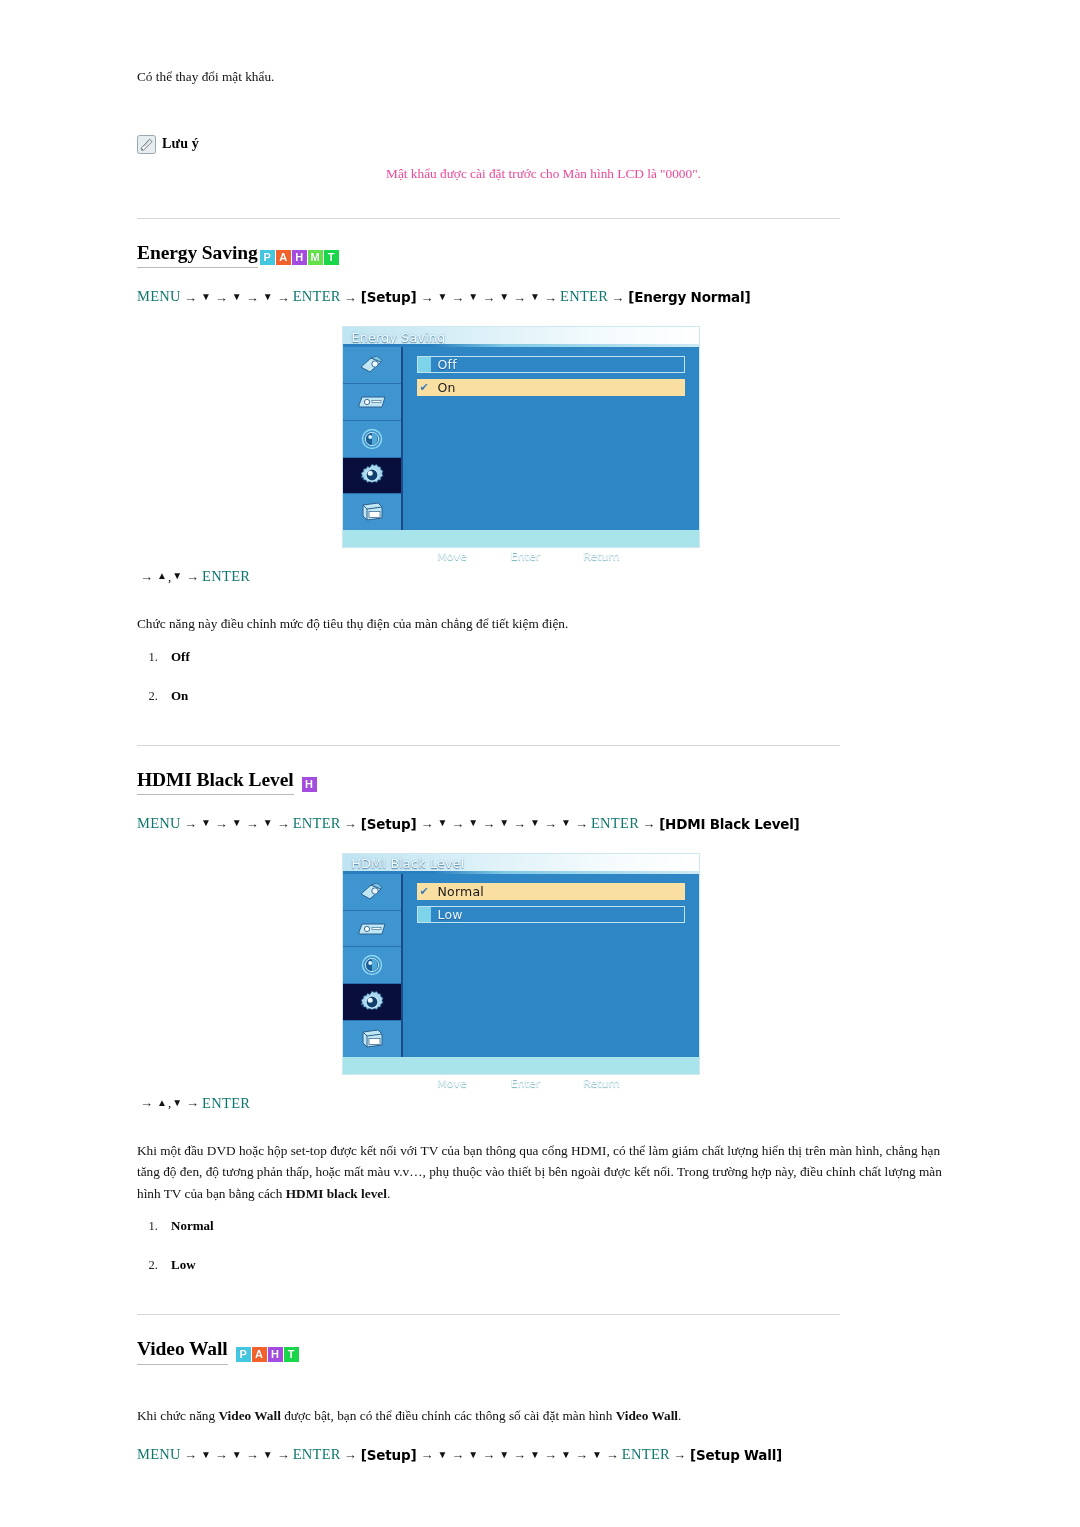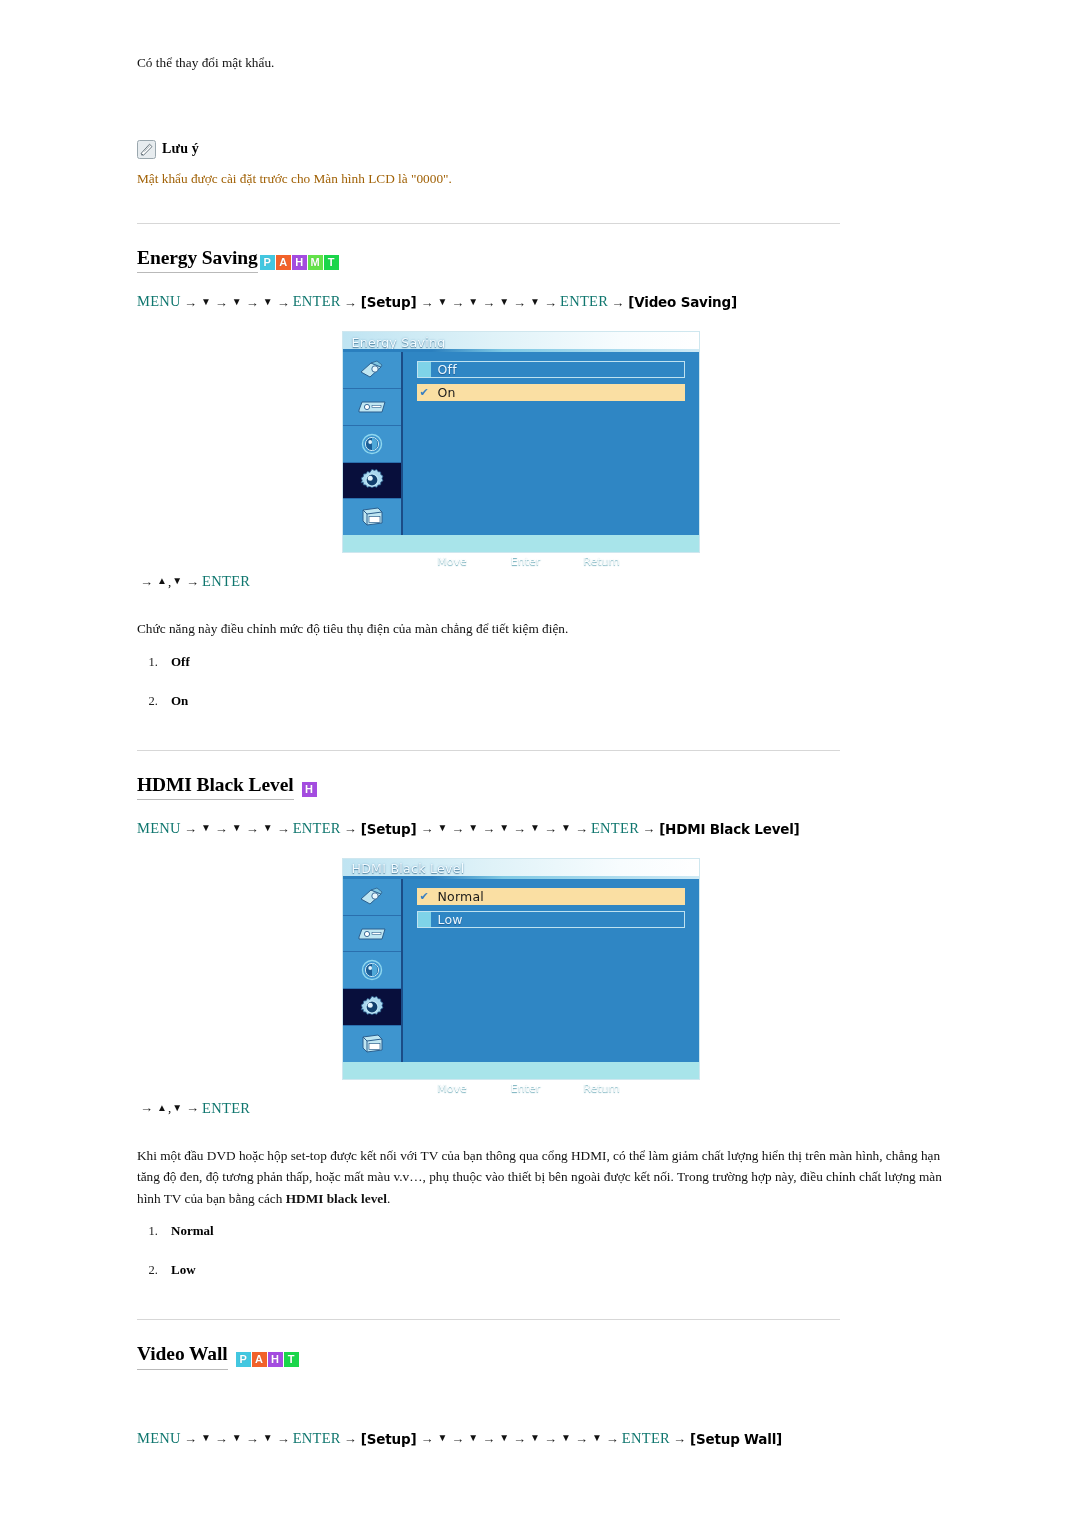--- a/index.html
+++ b/index.html
@@ -9,58 +9,58 @@
   }
   body {
     width: 1080px;
     height: 1527px;
     font-family: "Liberation Serif", "DejaVu Serif", serif;
     color: #000;
     position: relative;
     overflow: hidden;
   }
   .page {
-    padding: 52px 130px 0 137px;
+    padding: 66px 130px 0 137px;
     width: 1080px;
   }
 
   
   .body-text {
     font-size: 13.3px;
     line-height: 1.62;
     color: #111;
     margin: 0;
     text-align: left;
   }
   .spacer-18 { height: 18px; }
   .spacer-22 { height: 22px; }
   .spacer-28 { height: 28px; }
   .spacer-34 { height: 34px; }
 
   
-  .note-block { margin-top: 66px; }
+  .note-block { margin-top: 47px; }
   .note-head {
     display: flex;
     align-items: center;
     gap: 6px;
     margin-bottom: 9px;
   }
   .note-icon {
     width: 19px; height: 19px;
     display: inline-block;
     position: relative;
     flex: 0 0 auto;
   }
   .note-label {
     font-size: 14px;
     font-weight: bold;
     font-family: "Liberation Serif", serif;
     letter-spacing: .2px;
   }
-  .note-body { font-size: 13.3px; color: #a16207; }
+  .note-body { font-size: 13.3px; color: #ec4899; text-align: center; }
 
   
   .rule {
     height: 1px;
     background: #d7d7d7;
     border: 0;
     margin: 0;
     width: 703px;
   }
 
@@ -356,21 +356,21 @@
       <span class="mp-down">▼</span>
       <span class="mp-arrow">→</span>
       <span class="mp-down">▼</span>
       <span class="mp-arrow">→</span>
       <span class="mp-down">▼</span>
       <span class="mp-arrow">→</span>
       <span class="mp-down">▼</span>
       <span class="mp-arrow">→</span>
       <span class="mp-cap">ENTER</span>
       <span class="mp-arrow">→</span>
-      <span class="mp-osd">[Video Saving]</span>
+      <span class="mp-osd">[Energy Normal]</span>
     </div>
 
     <div class="osd-wrap">
       <div class="osd">
         <div class="osd-title">
           <span class="osd-title-text">Energy Saving</span>
         </div>
         <div class="osd-main">
           <div class="osd-side">
             <div class="osd-ico">
@@ -647,20 +647,21 @@
         <span class="badge" style="background: rgb(164, 76, 224);">H</span>
         <span class="badge" style="background: rgb(26, 214, 74);">T</span>
       </span>
     </div>
 
     <div class="spacer-22"></div>
 
 
     <div class="spacer-18"></div>
 
+    <p class="body-text"><span>Khi chức năng </span><b>Video Wall</b><span> được bật, bạn có thể điều chỉnh các thông số cài đặt màn hình </span><b>Video Wall</b><span>.</span></p>
 
     <div class="spacer-18"></div>
 
     <div class="menupath">
       <span class="mp-cap">MENU</span>
       <span class="mp-arrow">→</span>
       <span class="mp-down">▼</span>
       <span class="mp-arrow">→</span>
       <span class="mp-down">▼</span>
       <span class="mp-arrow">→</span>

